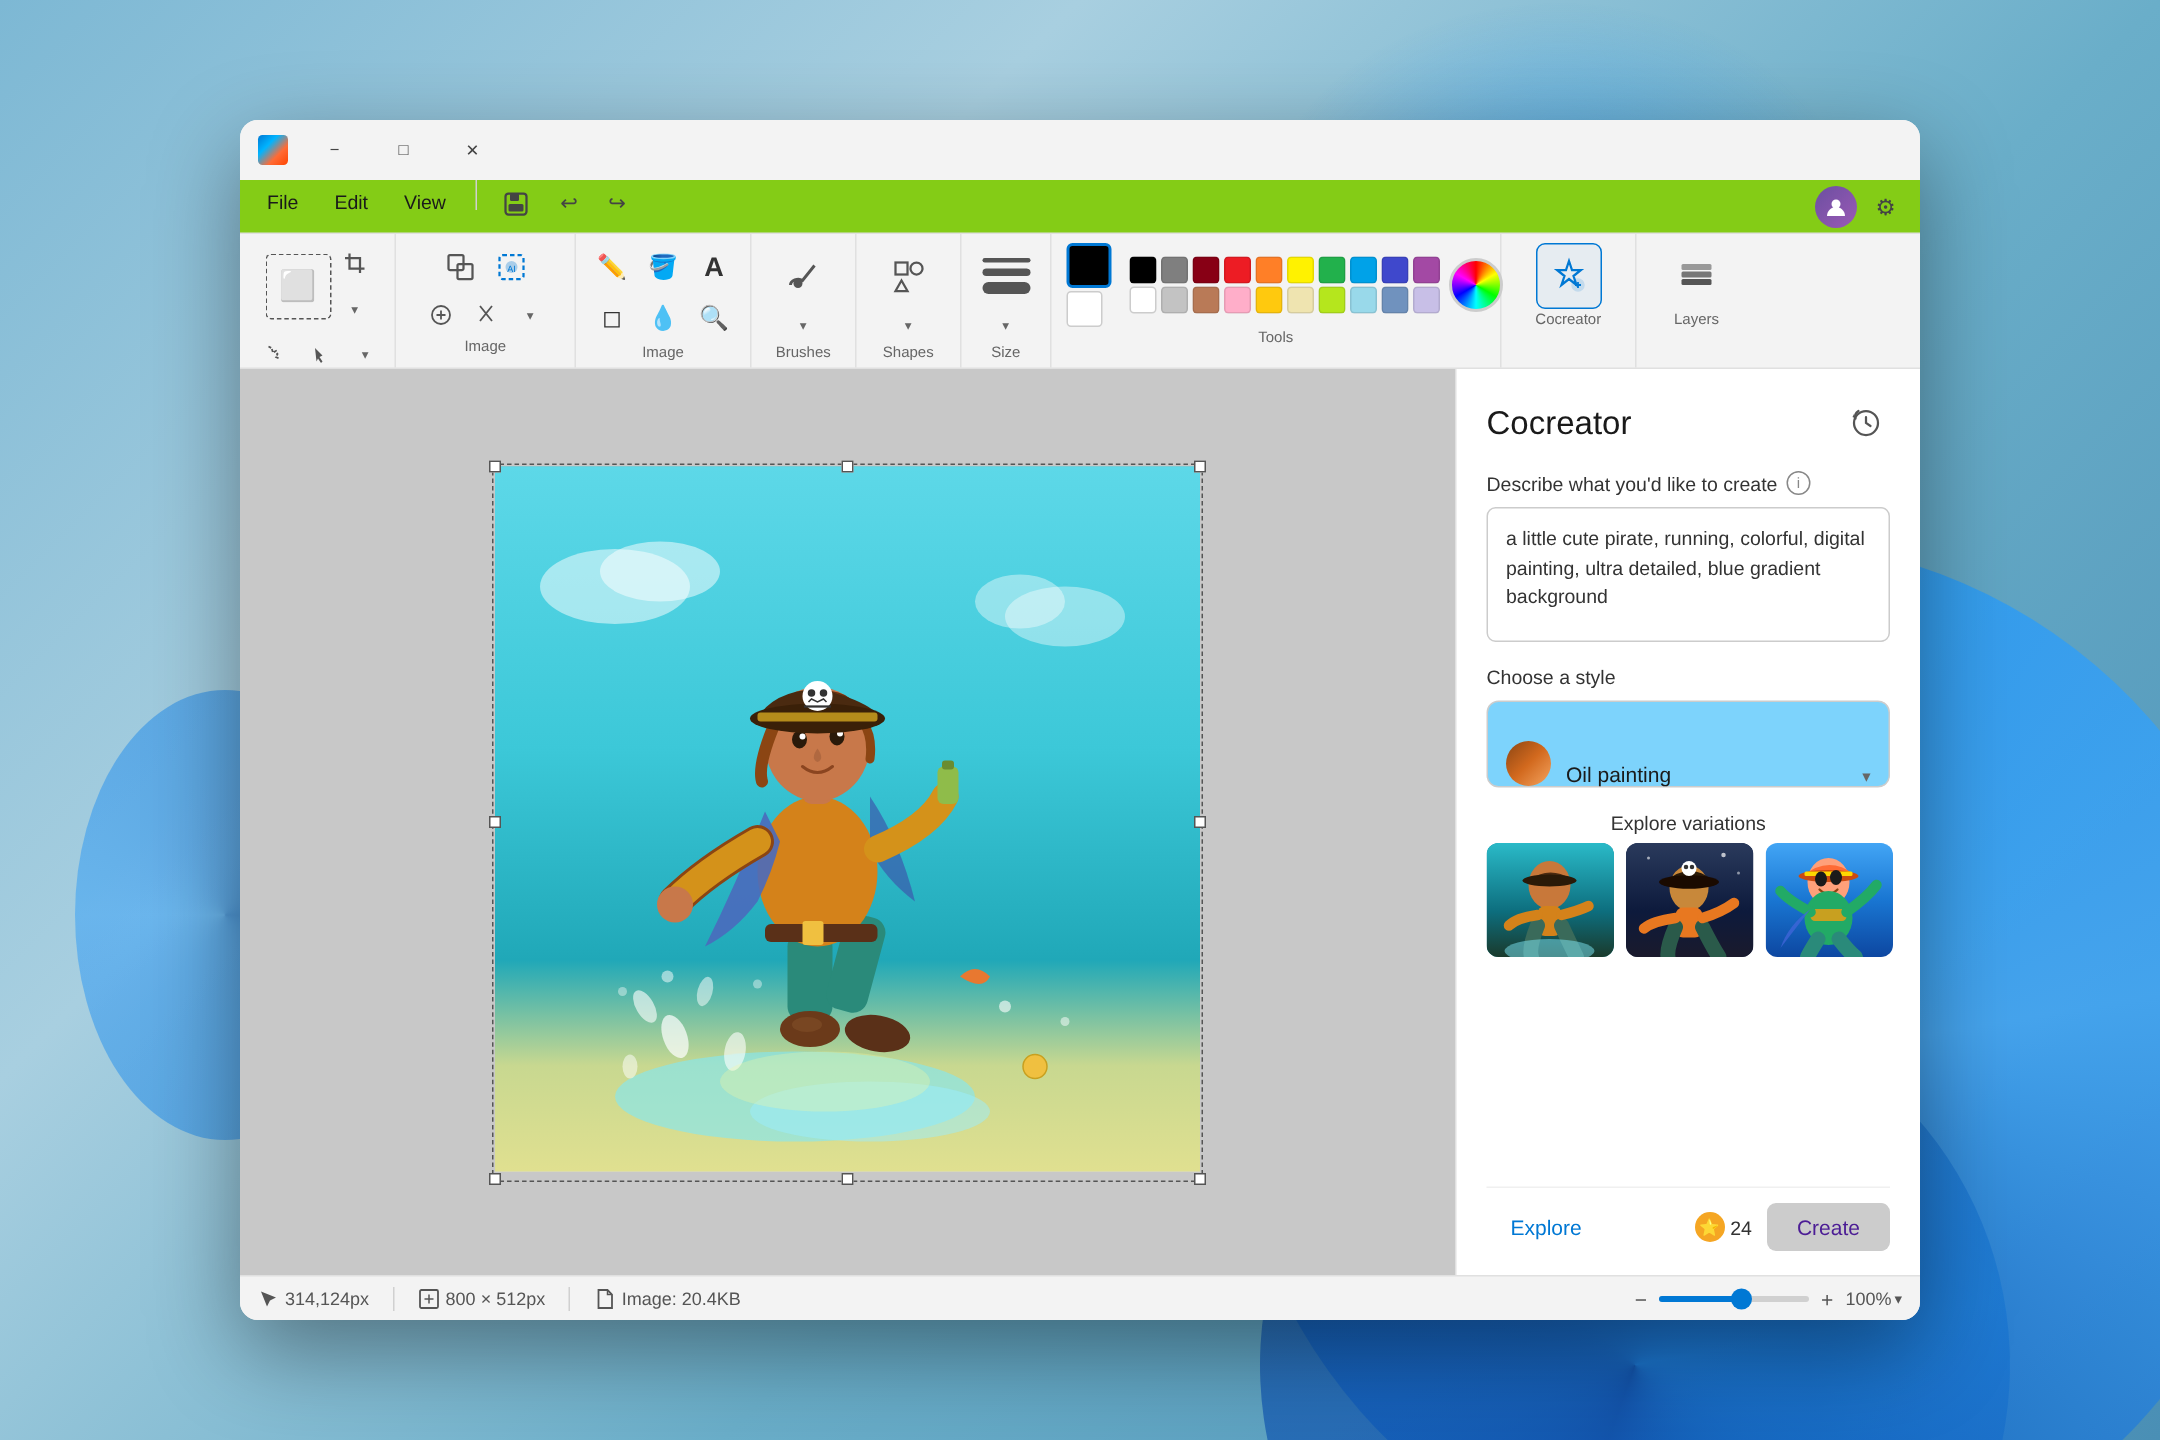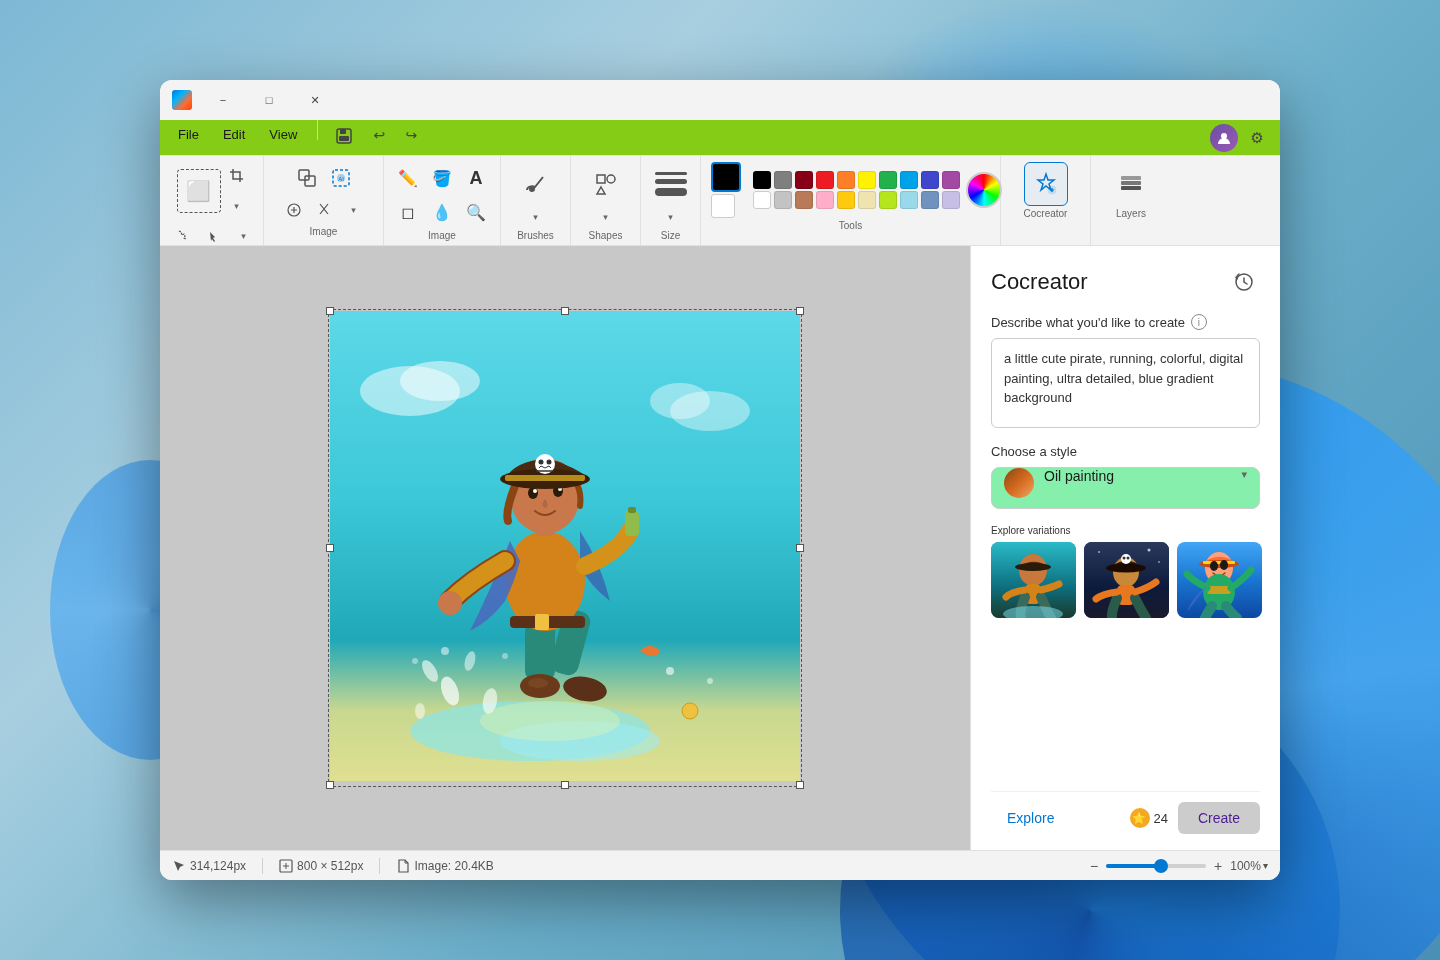--- a/index.html
+++ b/index.html
@@ -413,47 +413,48 @@
       margin-bottom: 16px;
       line-height: 1.5;
     }
     .style-label {
       font-size: 13px;
       color: #333;
       margin-bottom: 8px;
     }
     .style-dropdown {
       width: 100%;
-      height: 42px;
+      height: 58px;
       border: 1px solid #ccc;
       border-radius: 8px;
-      display: flex; align-items: flex-start;
+      display: flex; align-items: flex-end;
       padding: 0 12px;
       cursor: pointer;
       margin-bottom: 16px;
-      background: #86efac;
+      background: #7dd3fc;
       gap: 10px;
     }
     .style-thumb {
       width: 30px; height: 30px;
       border-radius: 50%;
       overflow: hidden;
       flex-shrink: 0;
       background: linear-gradient(135deg, #8B4513, #D2691E, #F4A460);
     }
     .style-text {
       flex: 1;
       font-size: 14px;
       color: #1a1a1a;
     }
     .style-chevron { font-size: 11px; color: #666; }
     .variations-label {
-      font-size: 10px;
+      font-size: 13px;
       color: #333;
       margin-bottom: 6px;
+      text-align: center;
     }
     .variations-grid {
       display: flex; gap: 8px;
       margin-bottom: 20px;
     }
     .variation-thumb {
       width: 85px; height: 76px;
       border-radius: 8px;
       overflow: hidden;
       cursor: pointer;

